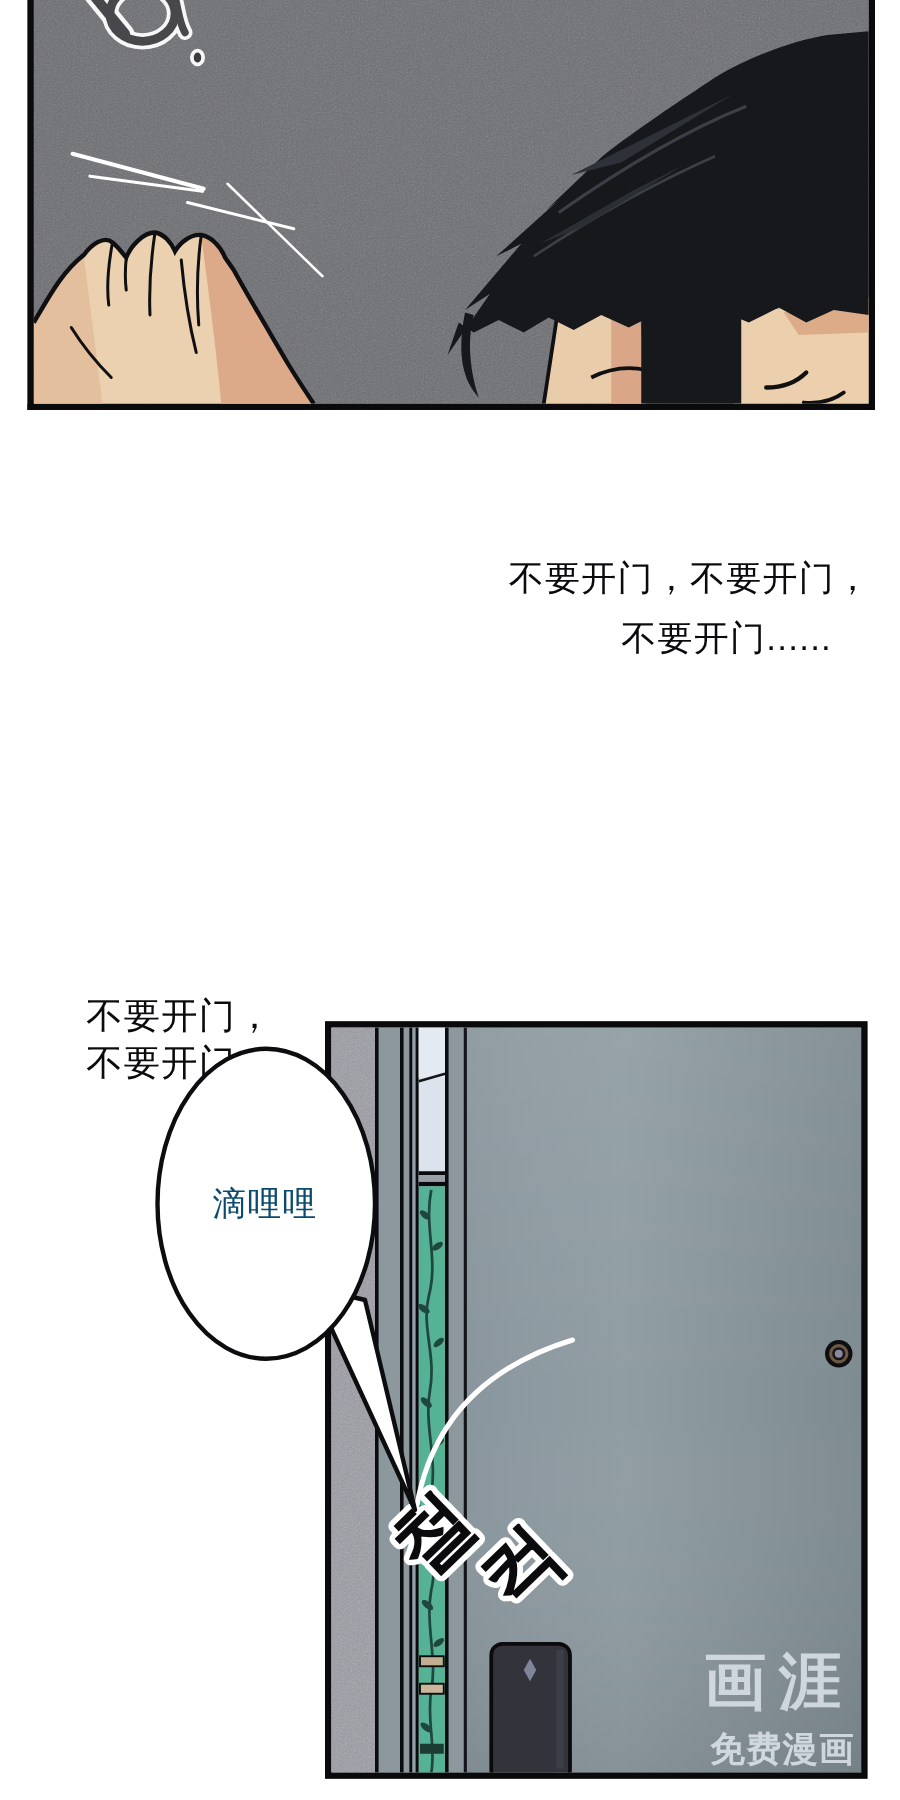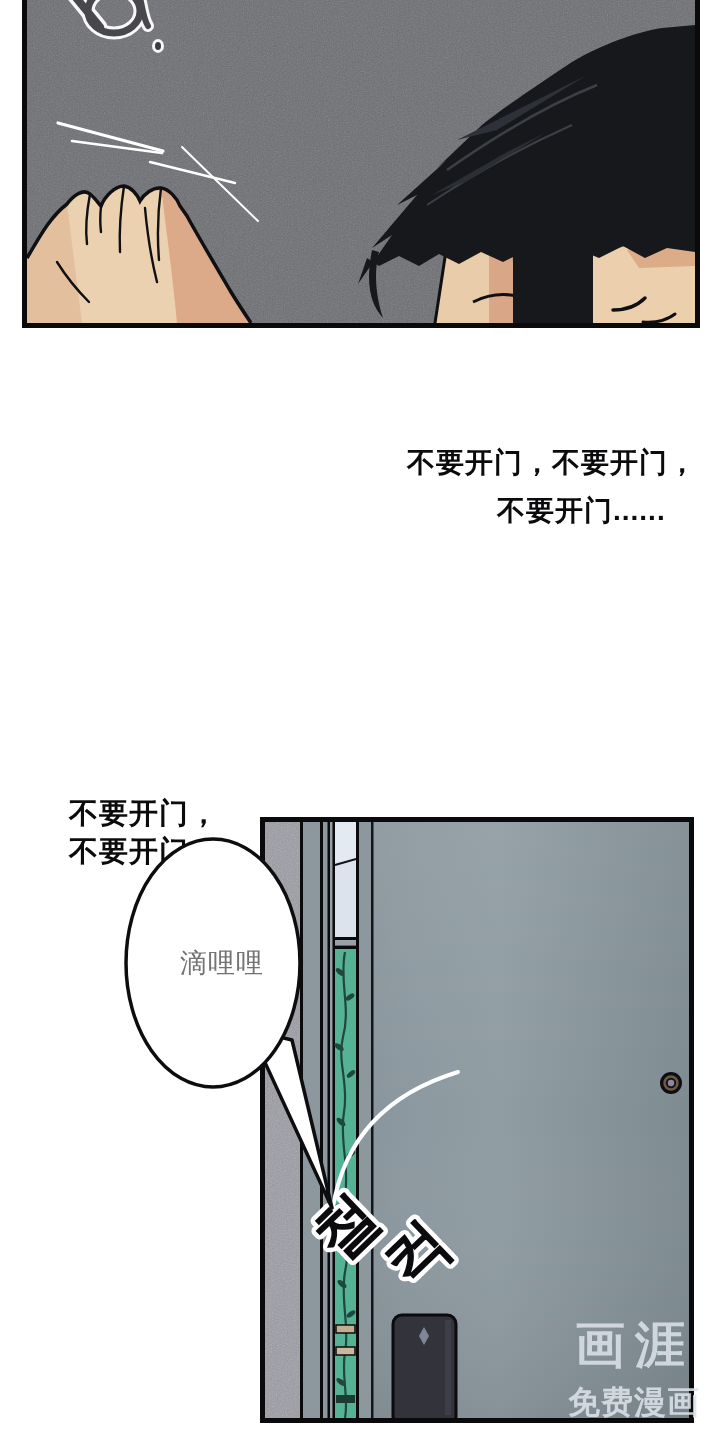--- a/index.html
+++ b/index.html
@@ -15,42 +15,42 @@
     border:5px solid #0a0a0c;border-top:none;
     box-sizing:border-box;background:#6b6c70;
   }
   #panel-door{
     left:260px;top:817px;width:434px;height:606px;
     border:5px solid #0a0a0c;box-sizing:border-box;
     background:#87939a;
   }
   
   .mono{
-    position:absolute;color:#0b0b0d;font-weight:700;
+    position:absolute;color:#0b0b0d;font-weight:400;
     font-size:28px;line-height:1;white-space:nowrap;
     letter-spacing:1px;
   }
   #mono-main-1{left:407px;top:449px;}
   #mono-main-2{left:497px;top:497px;}
   #mono-small-1{left:69px;top:799px;font-size:29px;}
   #mono-small-2{left:69px;top:837px;font-size:29px;}
   #bubble-text{
-    position:absolute;left:180px;top:945px;
-    font-size:27px;color:#737373;letter-spacing:1px;
+    position:absolute;left:170px;top:945px;
+    font-size:27px;color:#0c4a6e;letter-spacing:1px;
     font-weight:400;white-space:nowrap;z-index:12;
   }
   
   #watermark-logo{
     position:absolute;left:298px;top:490px;
     font-size:50px;font-weight:700;letter-spacing:10px;
-    color:#d7dde5;opacity:.92;white-space:nowrap;margin-left:12px;
+    color:#d7dde5;opacity:.92;white-space:nowrap;
   }
   #watermark-tagline{
     position:absolute;left:303px;top:559px;
-    font-size:32px;font-weight:700;letter-spacing:1px;
+    font-size:28px;font-weight:700;letter-spacing:1px;
     color:#dce2e9;opacity:.88;white-space:nowrap;
   }
   
   #bubble-layer{left:0;top:0;width:720px;height:1440px;z-index:11;pointer-events:none;}
   #panel-top svg,#panel-door svg{display:block;}
   .z2{z-index:2;}
 </style>
 </head>
 <body>
 

